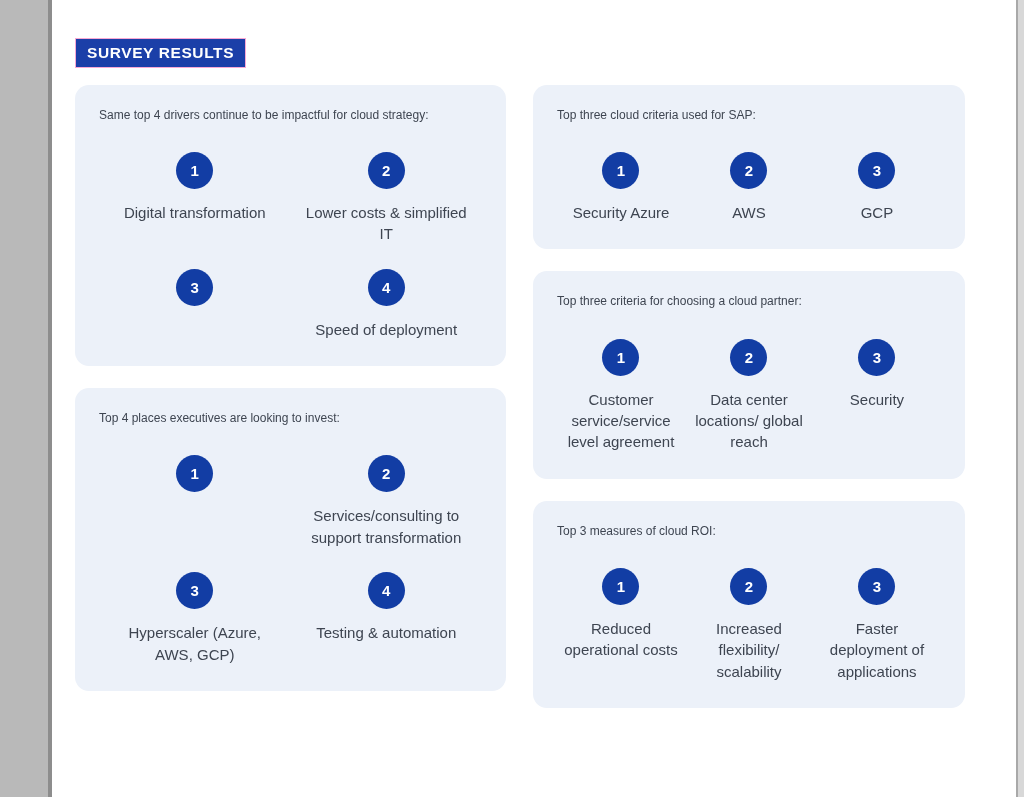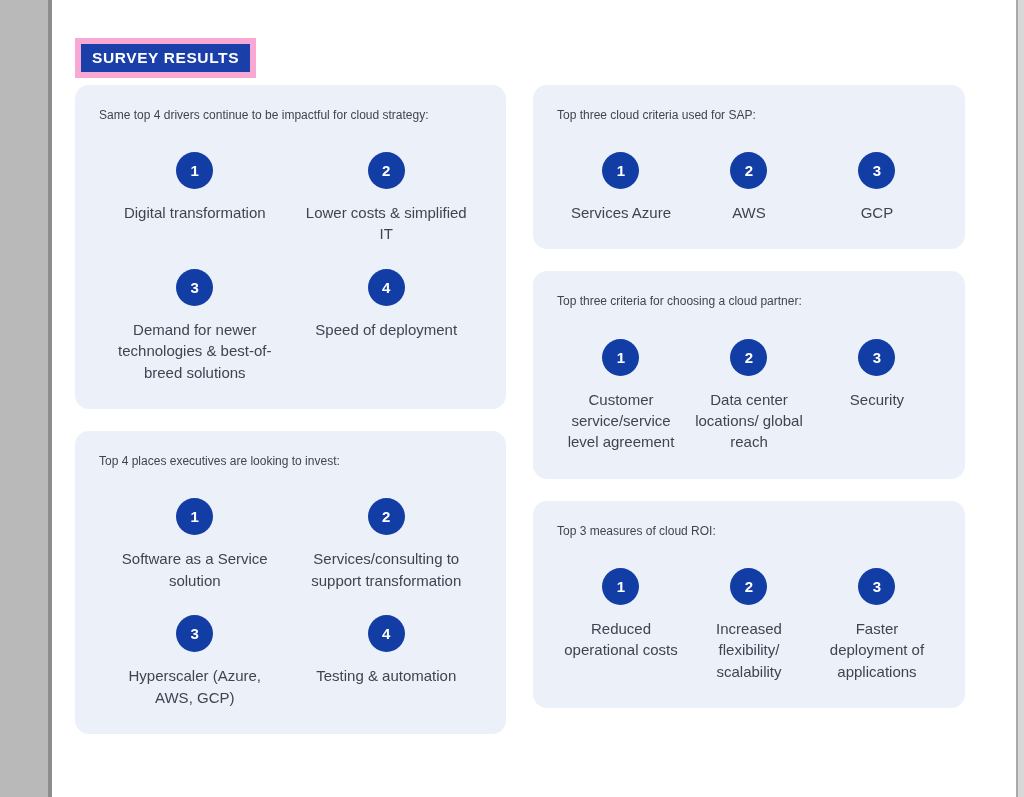--- a/index.html
+++ b/index.html
@@ -53,21 +53,21 @@
     position: absolute;
     left: 23px;
     top: 38px;
     background: #1b3fa8;
     color: #ffffff;
     font-size: 15.5px;
     font-weight: bold;
     letter-spacing: 0.6px;
     padding: 5px 11px 6px 11px;
     line-height: 1.1;
-    border: 6px solid #f9a8d4;
+    border: 1px solid #f9a8d4;
   }
 
   
   .col {
     position: absolute;
     top: 85px;
   }
   .col-left  { left: 23px;  width: 431px; }
   .col-right { left: 481px; width: 432px; }
 
@@ -145,34 +145,32 @@
           <div class="item">
             <div class="bullet">1</div>
             <div class="item-label">Digital transformation</div>
           </div>
           <div class="item">
             <div class="bullet">2</div>
             <div class="item-label">Lower costs &amp; simplified IT</div>
           </div>
           <div class="item">
             <div class="bullet">3</div>
-            <div class="item-label">Demand for newer technologies &amp; best-of-breed solutions</div>
           </div>
           <div class="item">
             <div class="bullet">4</div>
             <div class="item-label">Speed of deployment</div>
           </div>
         </div>
       </div>
       <div class="card">
         <p class="card-title">Top 4 places executives are looking to invest:</p>
         <div class="items cols-2">
           <div class="item">
             <div class="bullet">1</div>
-            <div class="item-label">Software as a Service solution</div>
           </div>
           <div class="item">
             <div class="bullet">2</div>
             <div class="item-label">Services/consulting to support transformation</div>
           </div>
           <div class="item">
             <div class="bullet">3</div>
             <div class="item-label">Hyperscaler (Azure, AWS, GCP)</div>
           </div>
           <div class="item">
@@ -181,21 +179,21 @@
           </div>
         </div>
       </div>
     </div>
   <div class="col col-right">
       <div class="card">
         <p class="card-title">Top three cloud criteria used for SAP:</p>
         <div class="items cols-3">
           <div class="item">
             <div class="bullet">1</div>
-            <div class="item-label">Services Azure</div>
+            <div class="item-label">Security Azure</div>
           </div>
           <div class="item">
             <div class="bullet">2</div>
             <div class="item-label">AWS</div>
           </div>
           <div class="item">
             <div class="bullet">3</div>
             <div class="item-label">GCP</div>
           </div>
         </div>

